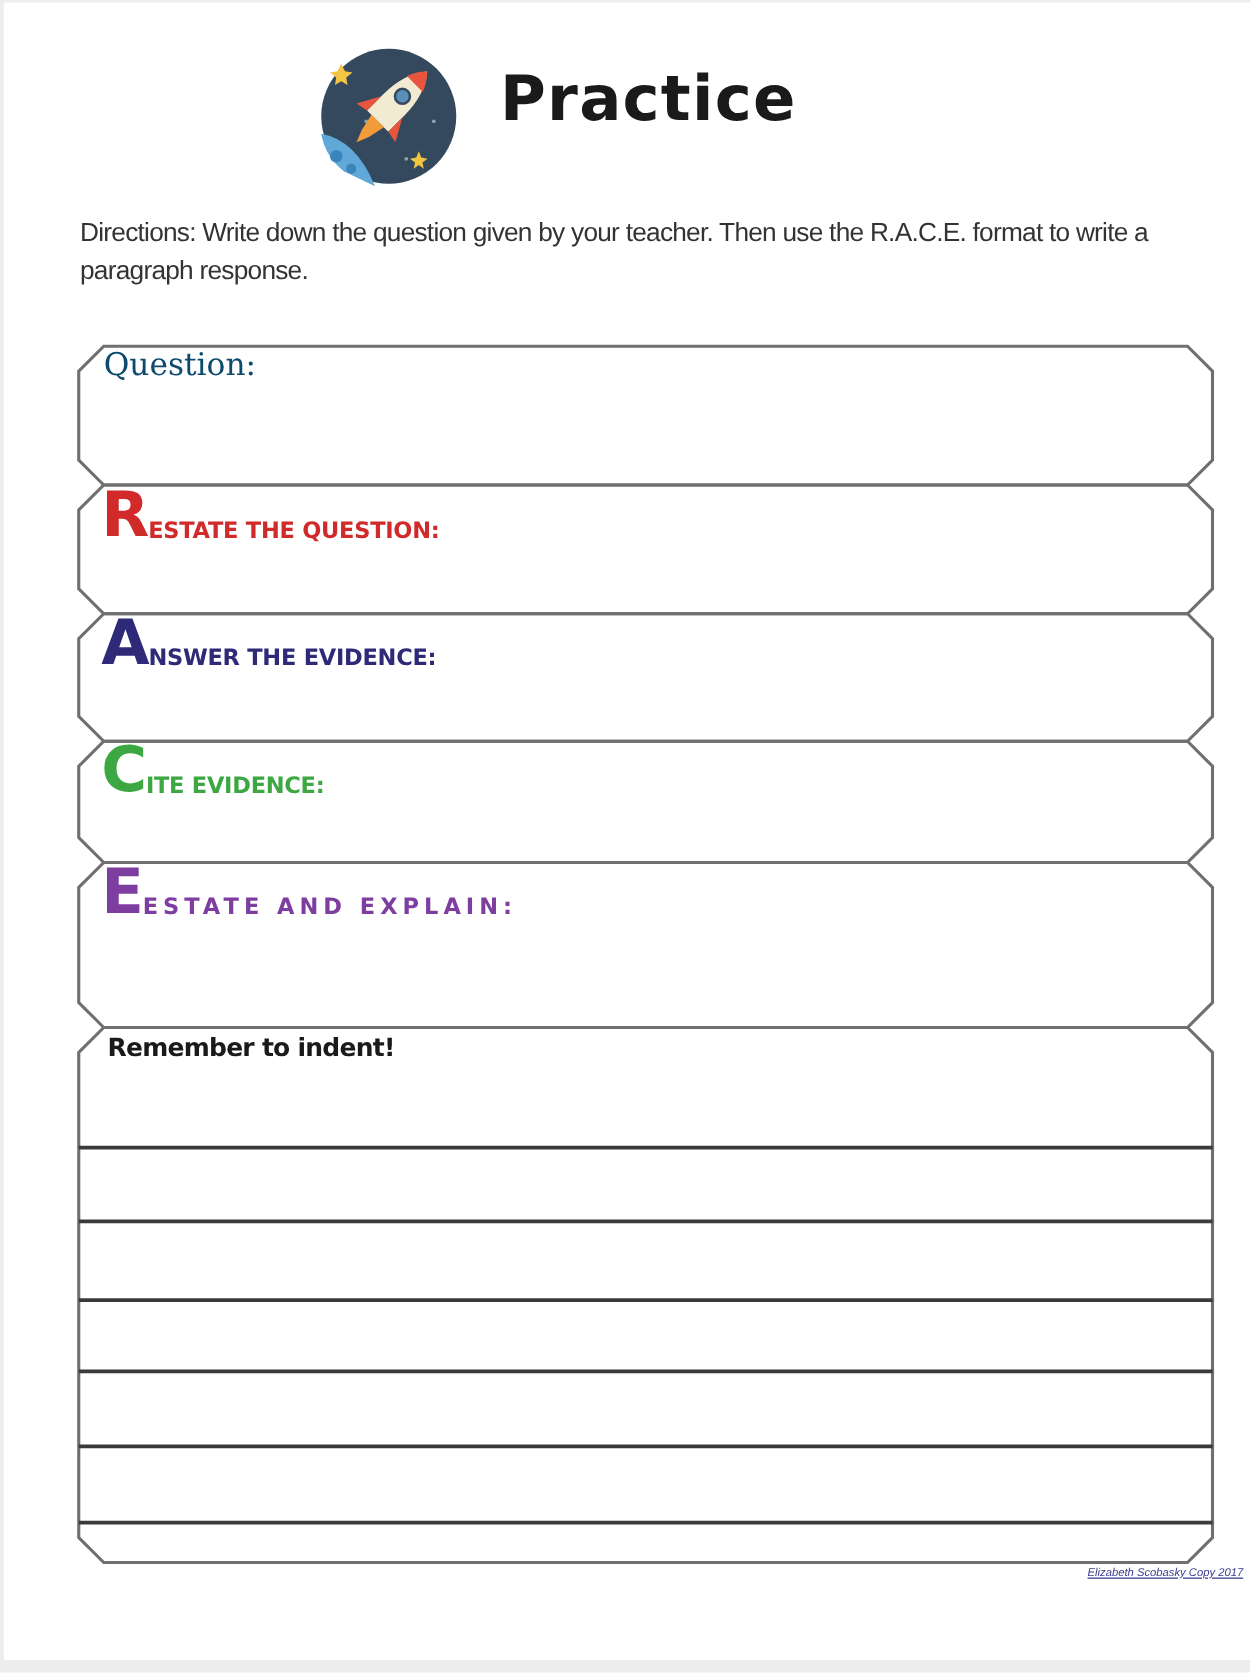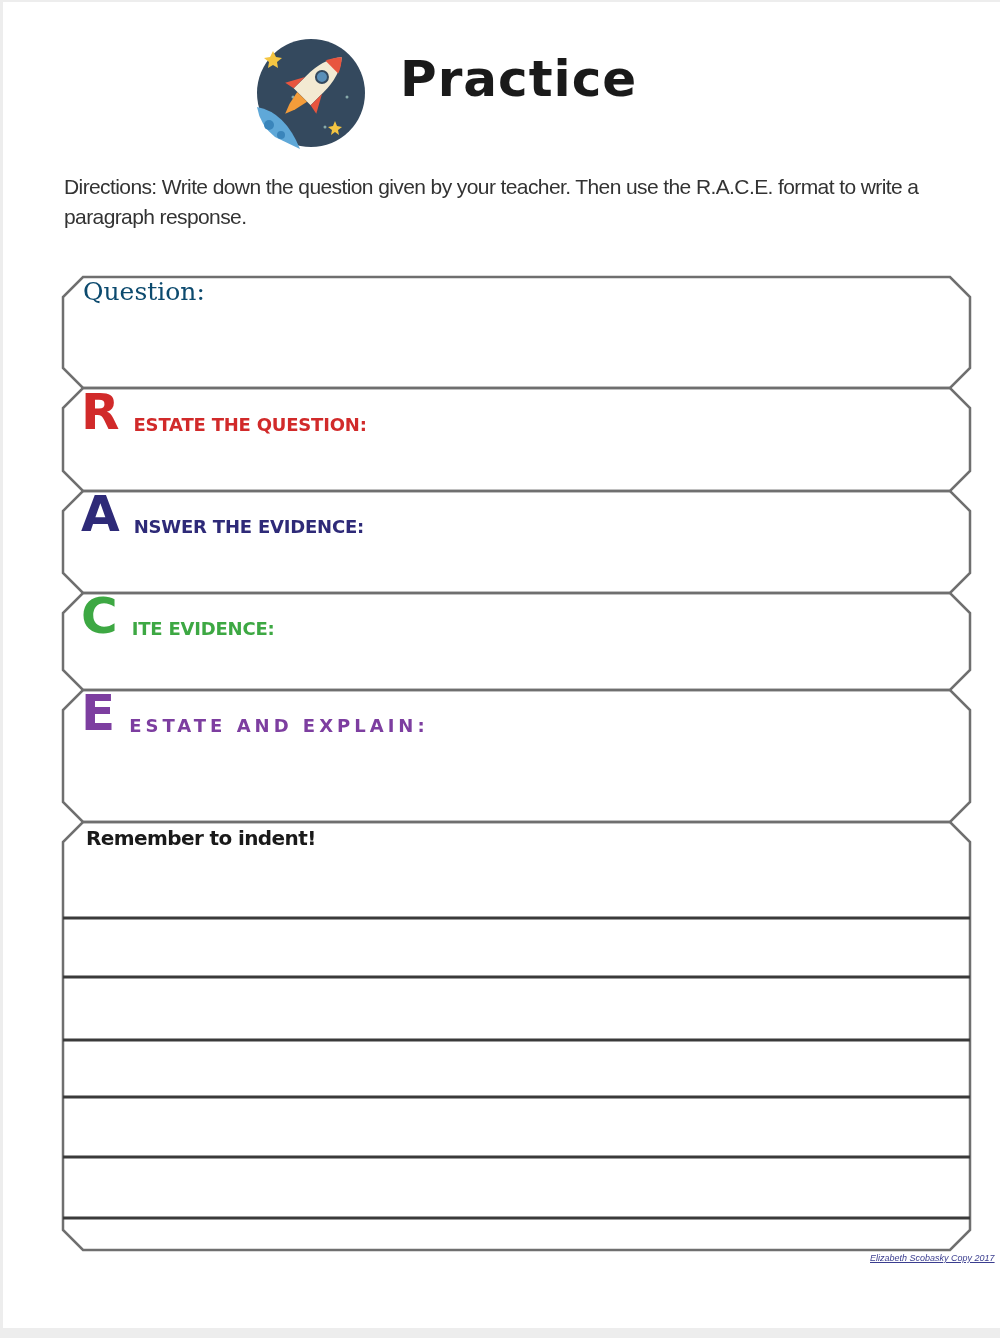--- a/index.html
+++ b/index.html
@@ -5,21 +5,21 @@
   html, body { margin:0; padding:0; }
   body { width:1000px; height:1338px; background:#ededed; position:relative; overflow:hidden; font-family:"DejaVu Sans", sans-serif; }
   .page { position:absolute; left:3px; top:2px; width:997px; height:1326px; background:#ffffff; }
   .frame { position:absolute; left:0; top:0; }
   .logo { position:absolute; left:255px; top:37px; width:112px; height:112px; }
   .title { position:absolute; left:400px; top:50px; font-family:"DejaVu Sans", sans-serif; font-weight:bold; font-size:50px; color:#1a1a1a; letter-spacing:1px; }
   .directions { position:absolute; left:64px; top:160px; width:900px; font-family:"Liberation Sans", sans-serif; font-size:21px; line-height:30px; color:#333; letter-spacing:-0.6px;margin-top:12px; }
   .question-label { position:absolute; left:83px; top:277px; font-family:"DejaVu Serif", serif; font-size:25px; color:#0c4a6e; }
   .race { position:absolute; left:81px; font-family:"DejaVu Sans", sans-serif; font-weight:bold; display:flex; align-items:flex-end; }
   .race .big { font-size:50px; line-height:44px; letter-spacing:-2px; }
-  .race .rest { font-size:18px; line-height:18px; margin-left:16px; margin-bottom:0px; letter-spacing:-0.2px; }
+  .race .rest { font-size:18px; line-height:18px; margin-left:1px; margin-bottom:0px; letter-spacing:-0.2px; }
   .r { top:390px; color:#d12a2a; }
   .a { top:492px; color:#2e2a78; }
   .c { top:594px; color:#3da843; }
   .e { top:691px; color:#7d3ea0; }
   .e .rest { letter-spacing:4px; }
   .combine { position:absolute; left:86px; top:824px; font-family:"DejaVu Sans", sans-serif; font-weight:bold; font-size:20px; line-height:29px; color:#1a1a1a; letter-spacing:-0.6px; }
   .credit { position:absolute; left:870px; top:1253px; font-family:Liberation Sans, sans-serif; font-style:italic; font-size:9px; color:#3a3d8f; text-decoration:underline; }
 </style>
 </head>
 <body>

